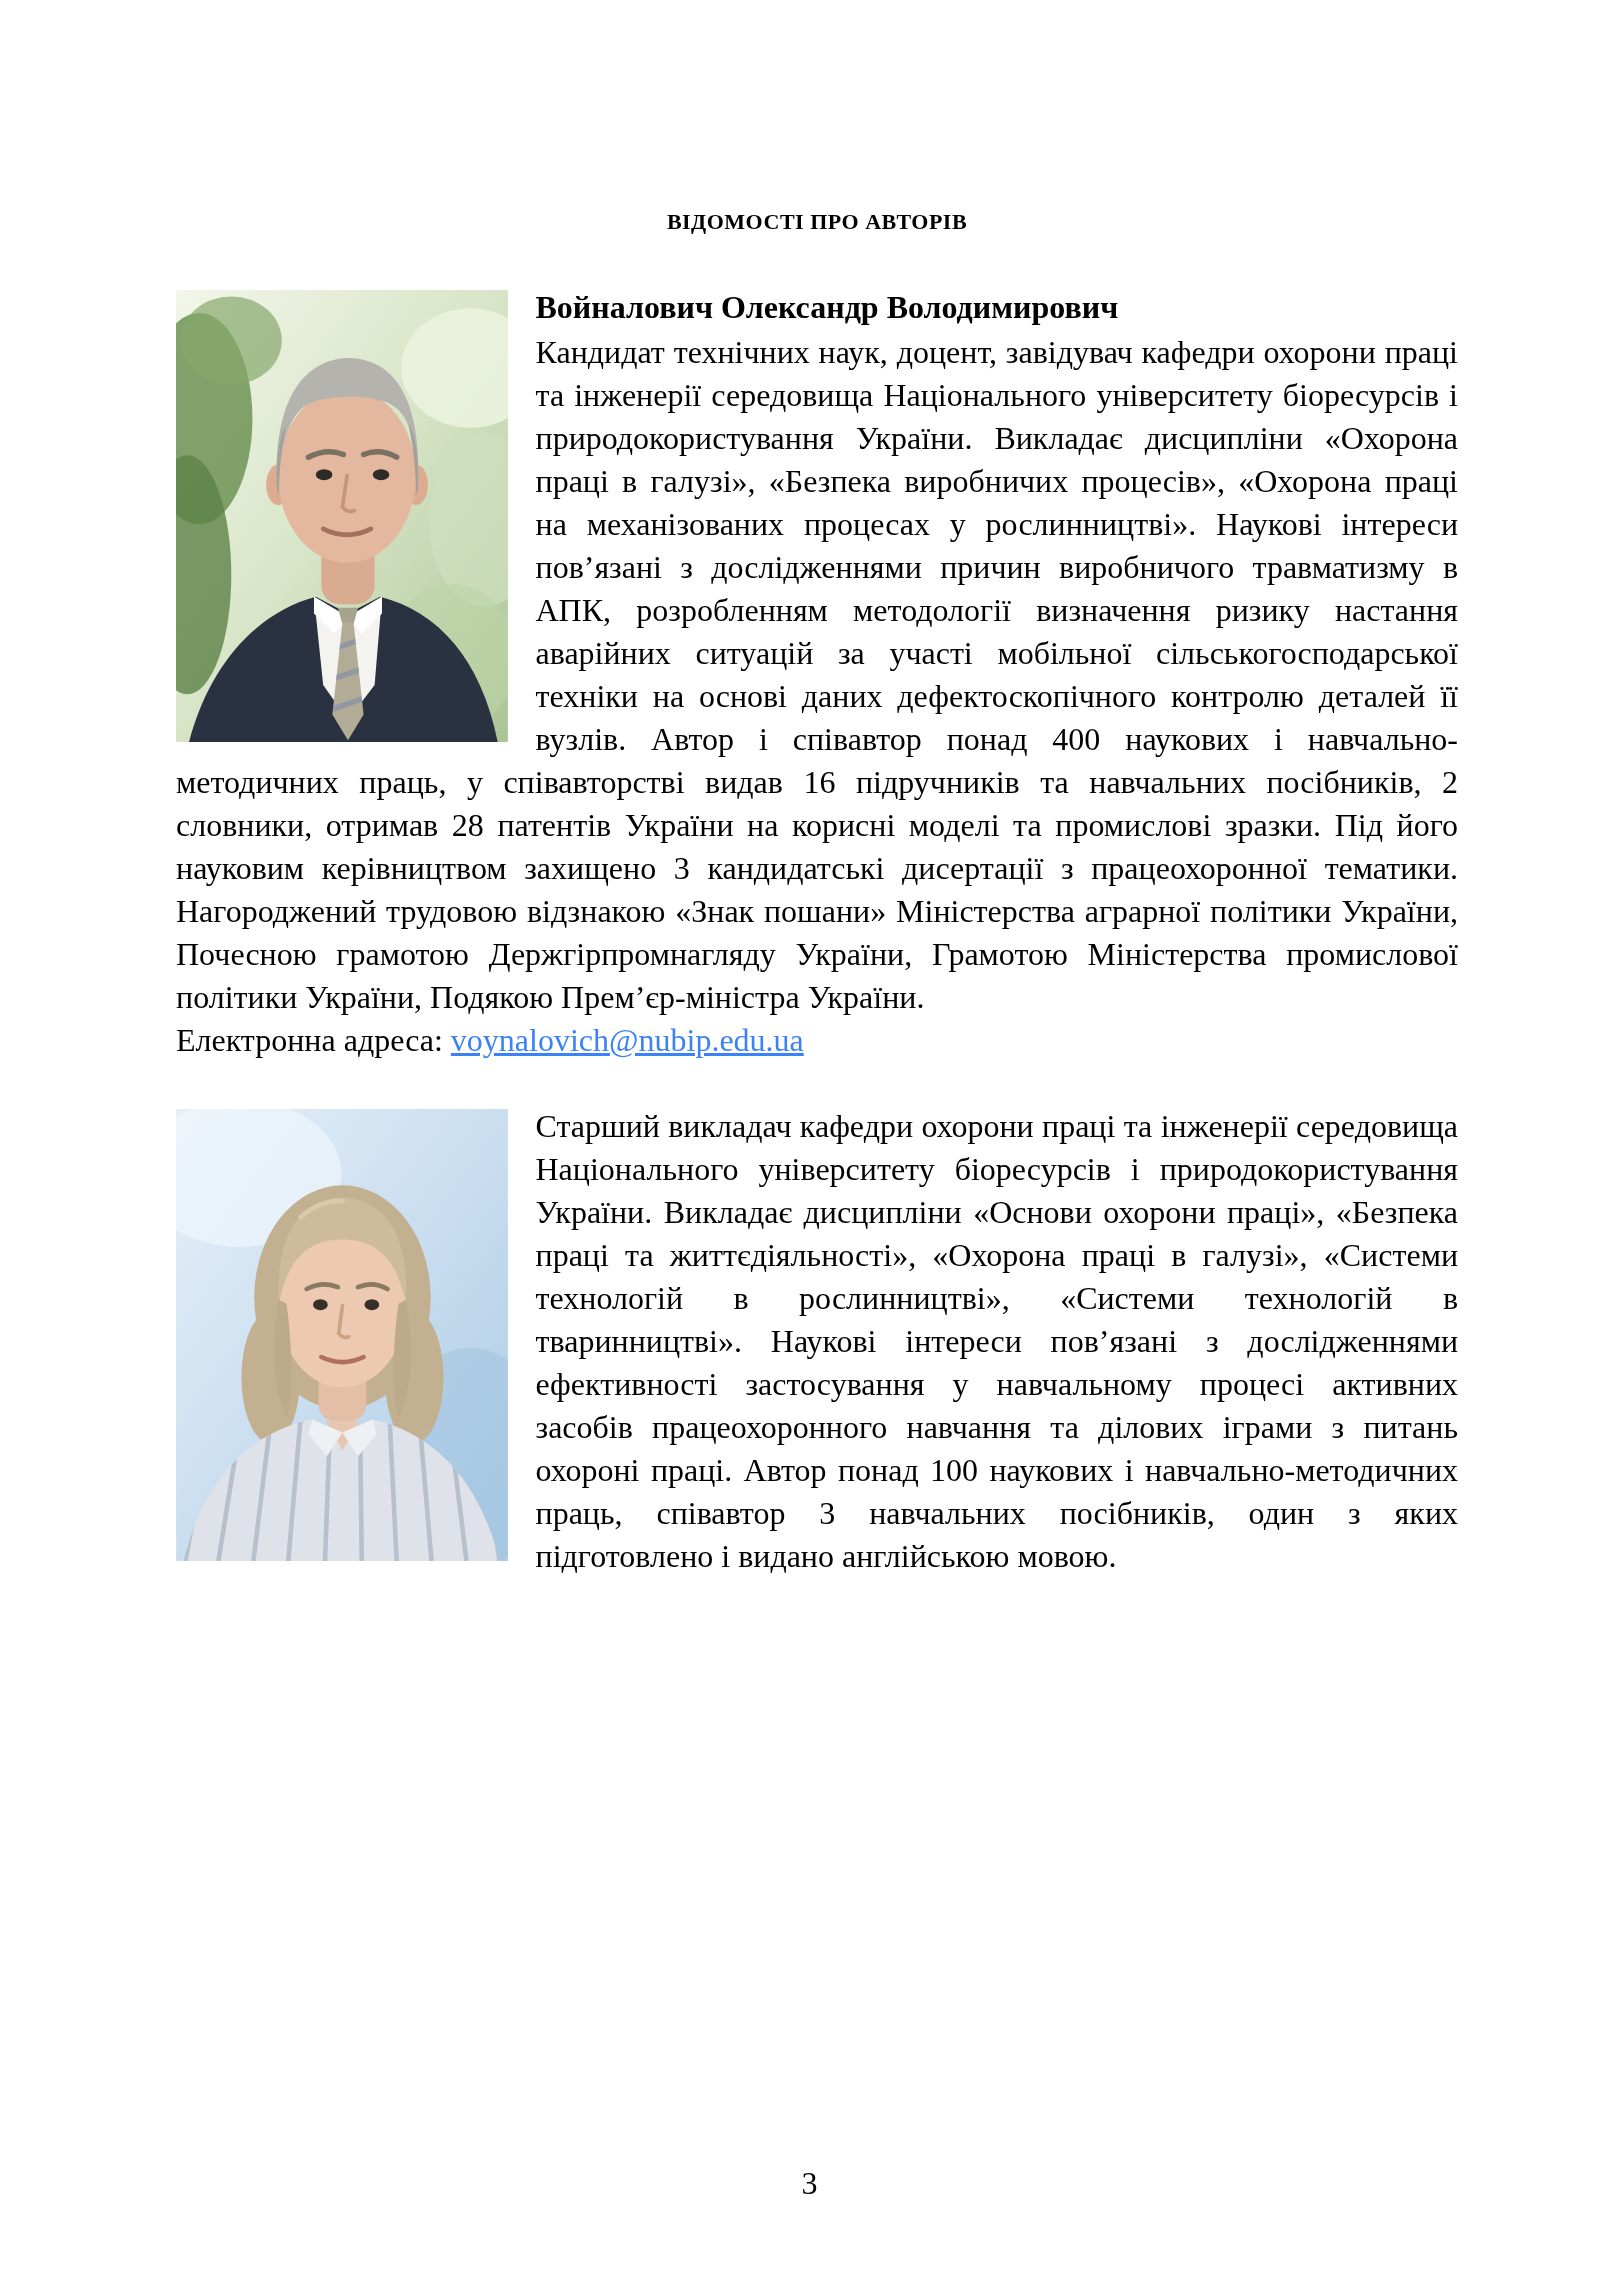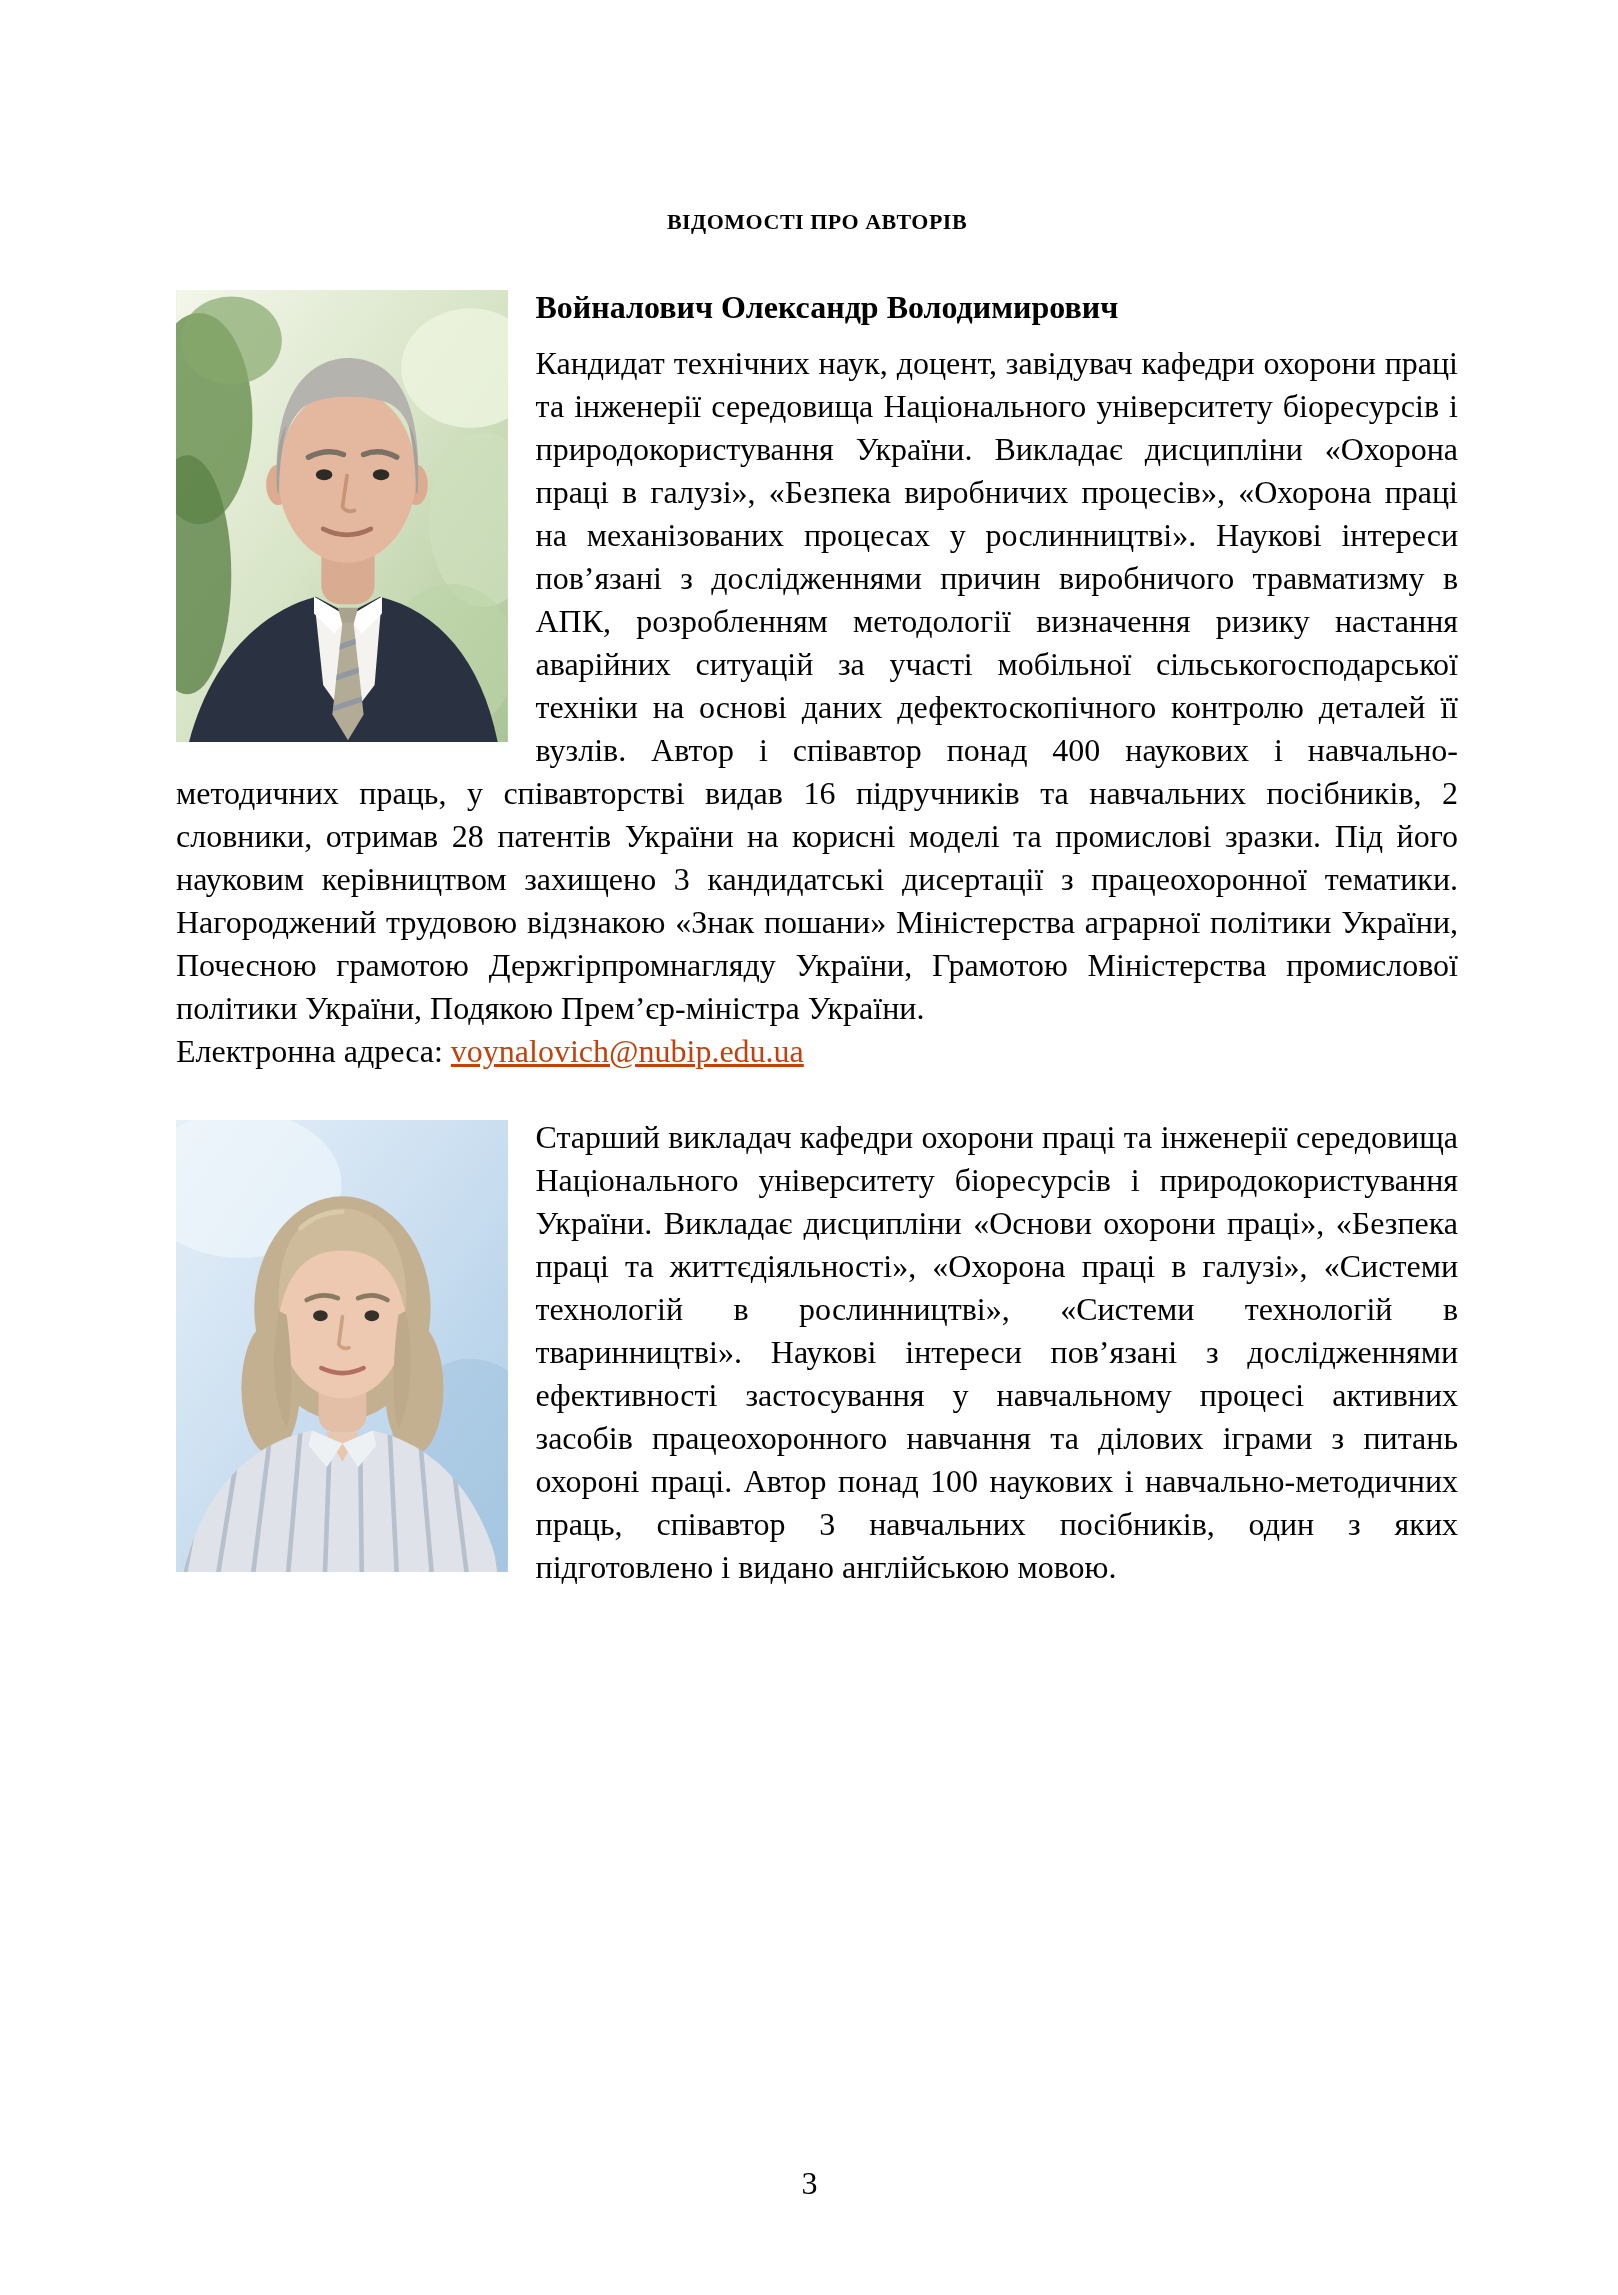--- a/index.html
+++ b/index.html
@@ -37,31 +37,31 @@
   .author-photo {
     float: left;
     width: 332px;
     height: 452px;
     margin: 3.7px 27.5px 9.2px 0;
     background: #dfe7dd;
     overflow: hidden;
   }
   .author-photo svg { display: block; }
   .author-name {
-    margin: 13px;
+    margin: 2px;
     font-weight: bold;
     text-align: left;
   }
   .author-bio {
     margin: 0;
     text-align: justify;
   }
   .email-line { margin: 0; text-align: left; }
   .email-link {
-    color: #c2410c;
+    color: #3b82f6;
     text-decoration: underline;
     cursor: pointer;
   }
   .page-number {
     position: absolute;
     left: 0;
     right: 0;
     bottom: 94px;
     text-align: center;
     font-size: 32px;

